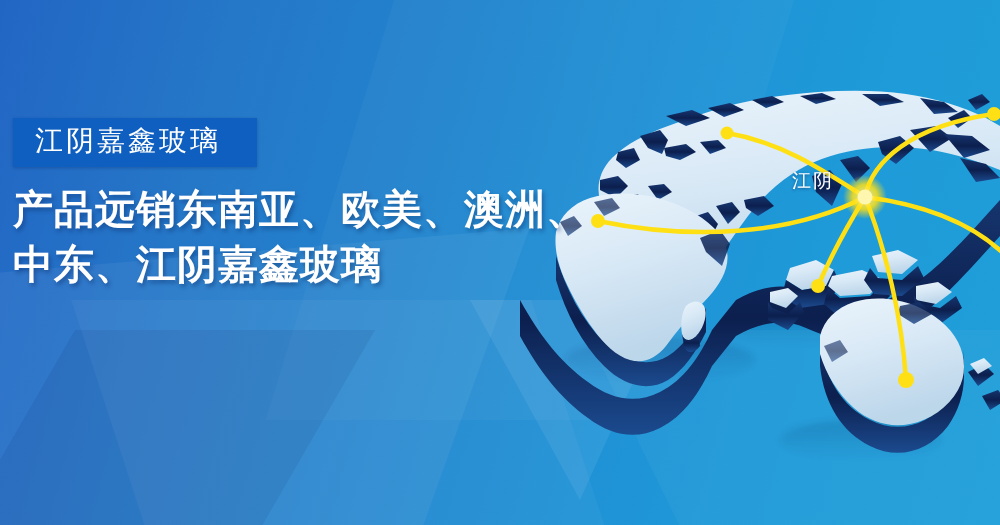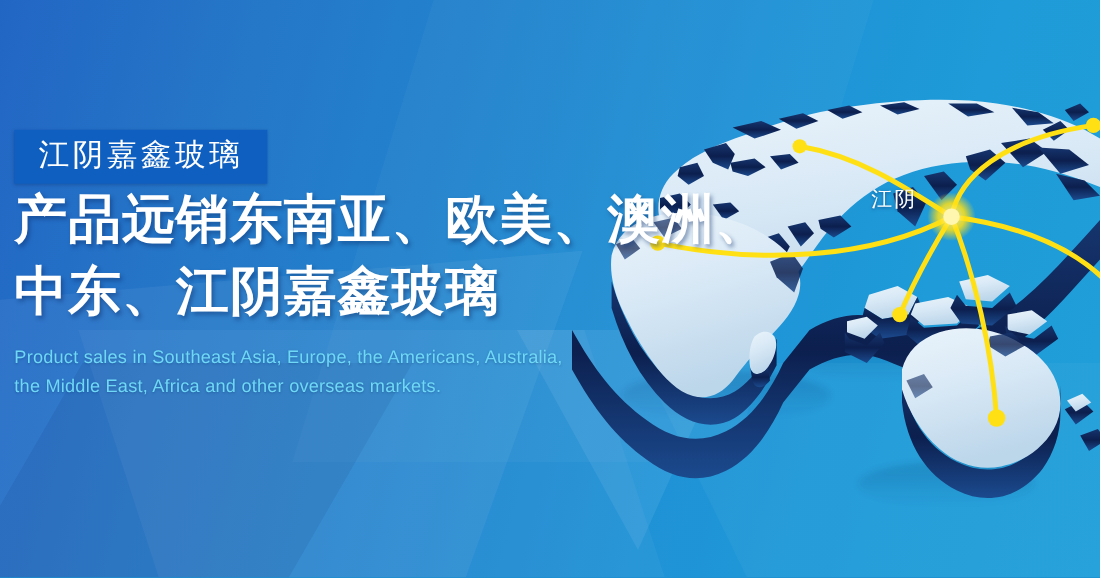--- a/index.html
+++ b/index.html
@@ -82,29 +82,29 @@
     top: 118px;
     width: 600px;
   }
 
   #brand-badge {
     display: inline-block;
     background: #0f5fc0;
     color: #ffffff;
     font-size: 28px;
     letter-spacing: 3px;
-    padding: 8px 22px 10px 22px;
+    padding: 8px 36px 10px 22px;
     line-height: 1.1;
     box-shadow: 0 1px 3px rgba(0,20,70,0.25);
   }
 
   #headline {
-    margin-top: 0;
+    margin-top: 15px;
     color: #ffffff;
-    font-size: 48px;
+    font-size: 40px;
     font-weight: bold;
     line-height: 1.38;
     letter-spacing: 1px;
     text-shadow: 2px 3px 4px rgba(12,45,105,0.45);
   }
   #headline .hl-line { display: block; white-space: nowrap; }
 
   #subtitle {
     margin-top: 14px;
     color: #6fd8f5;
@@ -343,20 +343,16 @@
 
   <div id="text-block">
 
     <div id="brand-badge">江阴嘉鑫玻璃</div>
 
     <div id="headline">
       <span class="hl-line">产品远销东南亚、欧美、澳洲、</span>
       <span class="hl-line">中东、江阴嘉鑫玻璃</span>
     </div>
 
-    <div id="subtitle">
-      <span class="sub-line">Product sales in Southeast Asia, Europe, the Americans, Australia,</span>
-      <span class="sub-line">the Middle East, Africa and other overseas markets.</span>
-    </div>
 
   </div>
 
 </div>
 
 </body></html>

